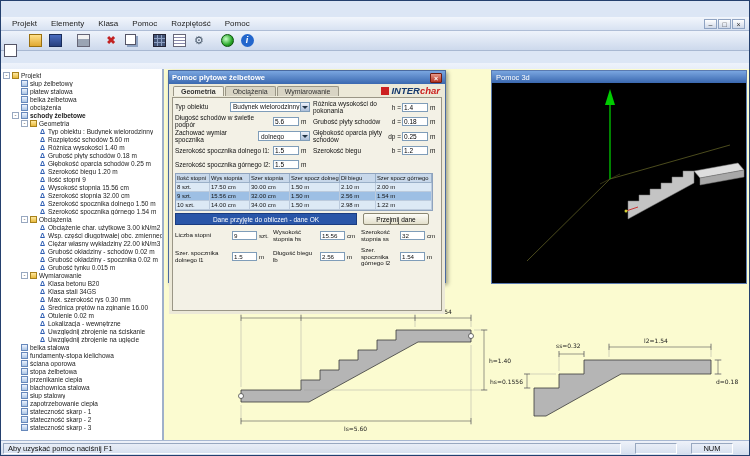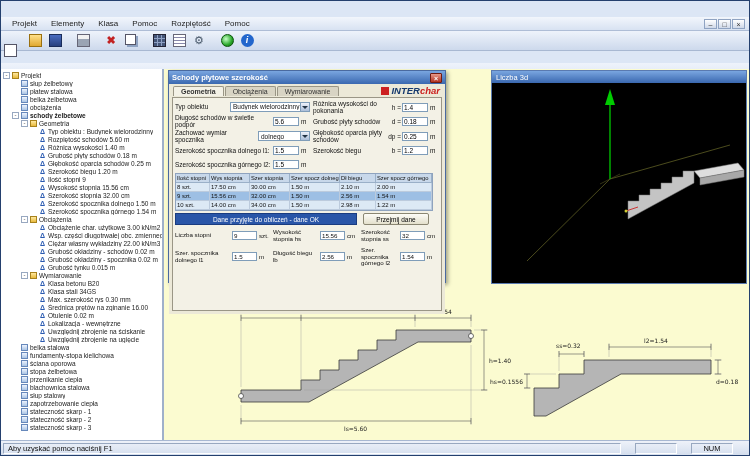--- a/index.html
+++ b/index.html
@@ -498,21 +498,21 @@
           <span class="texp"></span>
           <span class="tico element"></span>
           <span class="tlbl">stateczność skarp - 3</span>
         </div>
       </div>
 
     <div class="canvas">
 
       <div class="dialog">
         <div class="dlg-title">
-          <span class="t">Schody płytowe szerokość</span>
+          <span class="t">Pomoc płytowe żelbetowe</span>
           <span class="dlg-x">×</span>
         </div>
         <div class="dlg-body">
           <span class="brand">
             <span class="sq"></span>
             <span class="p1">INTER</span>
             <span class="p2">char</span>
           </span>
           <div class="tabs">
 
@@ -664,21 +664,21 @@
                   <span class="reslbl">Szer. spocznika górnego l2</span>
                   <span class="resval">1.54</span>
                   <span class="resunit">m</span>
                 </div>
               </div>
           </div>
         </div>
       </div>
 
       <div class="panel3d">
-        <div class="p3d-title">Liczba 3d</div>
+        <div class="p3d-title">Pomoc 3d</div>
         <svg viewBox="0 0 254 200">
           <rect x="0" y="0" width="254" height="200" fill="#000"></rect>
           <line x1="35" y1="178" x2="118" y2="96" stroke="#6b6b2a" stroke-width="0.7"></line>
           <line x1="118" y1="96" x2="238" y2="62" stroke="#6b6b2a" stroke-width="0.7"></line>
           <line x1="108" y1="101" x2="128" y2="91" stroke="#555522" stroke-width="0.6"></line>
           <g>
             <line x1="118" y1="96" x2="118" y2="16" stroke="#00bb00" stroke-width="1.4"></line>
             <polygon points="113,22 123,22 118,6" fill="#00cc00"></polygon>
           </g>
           <g>

